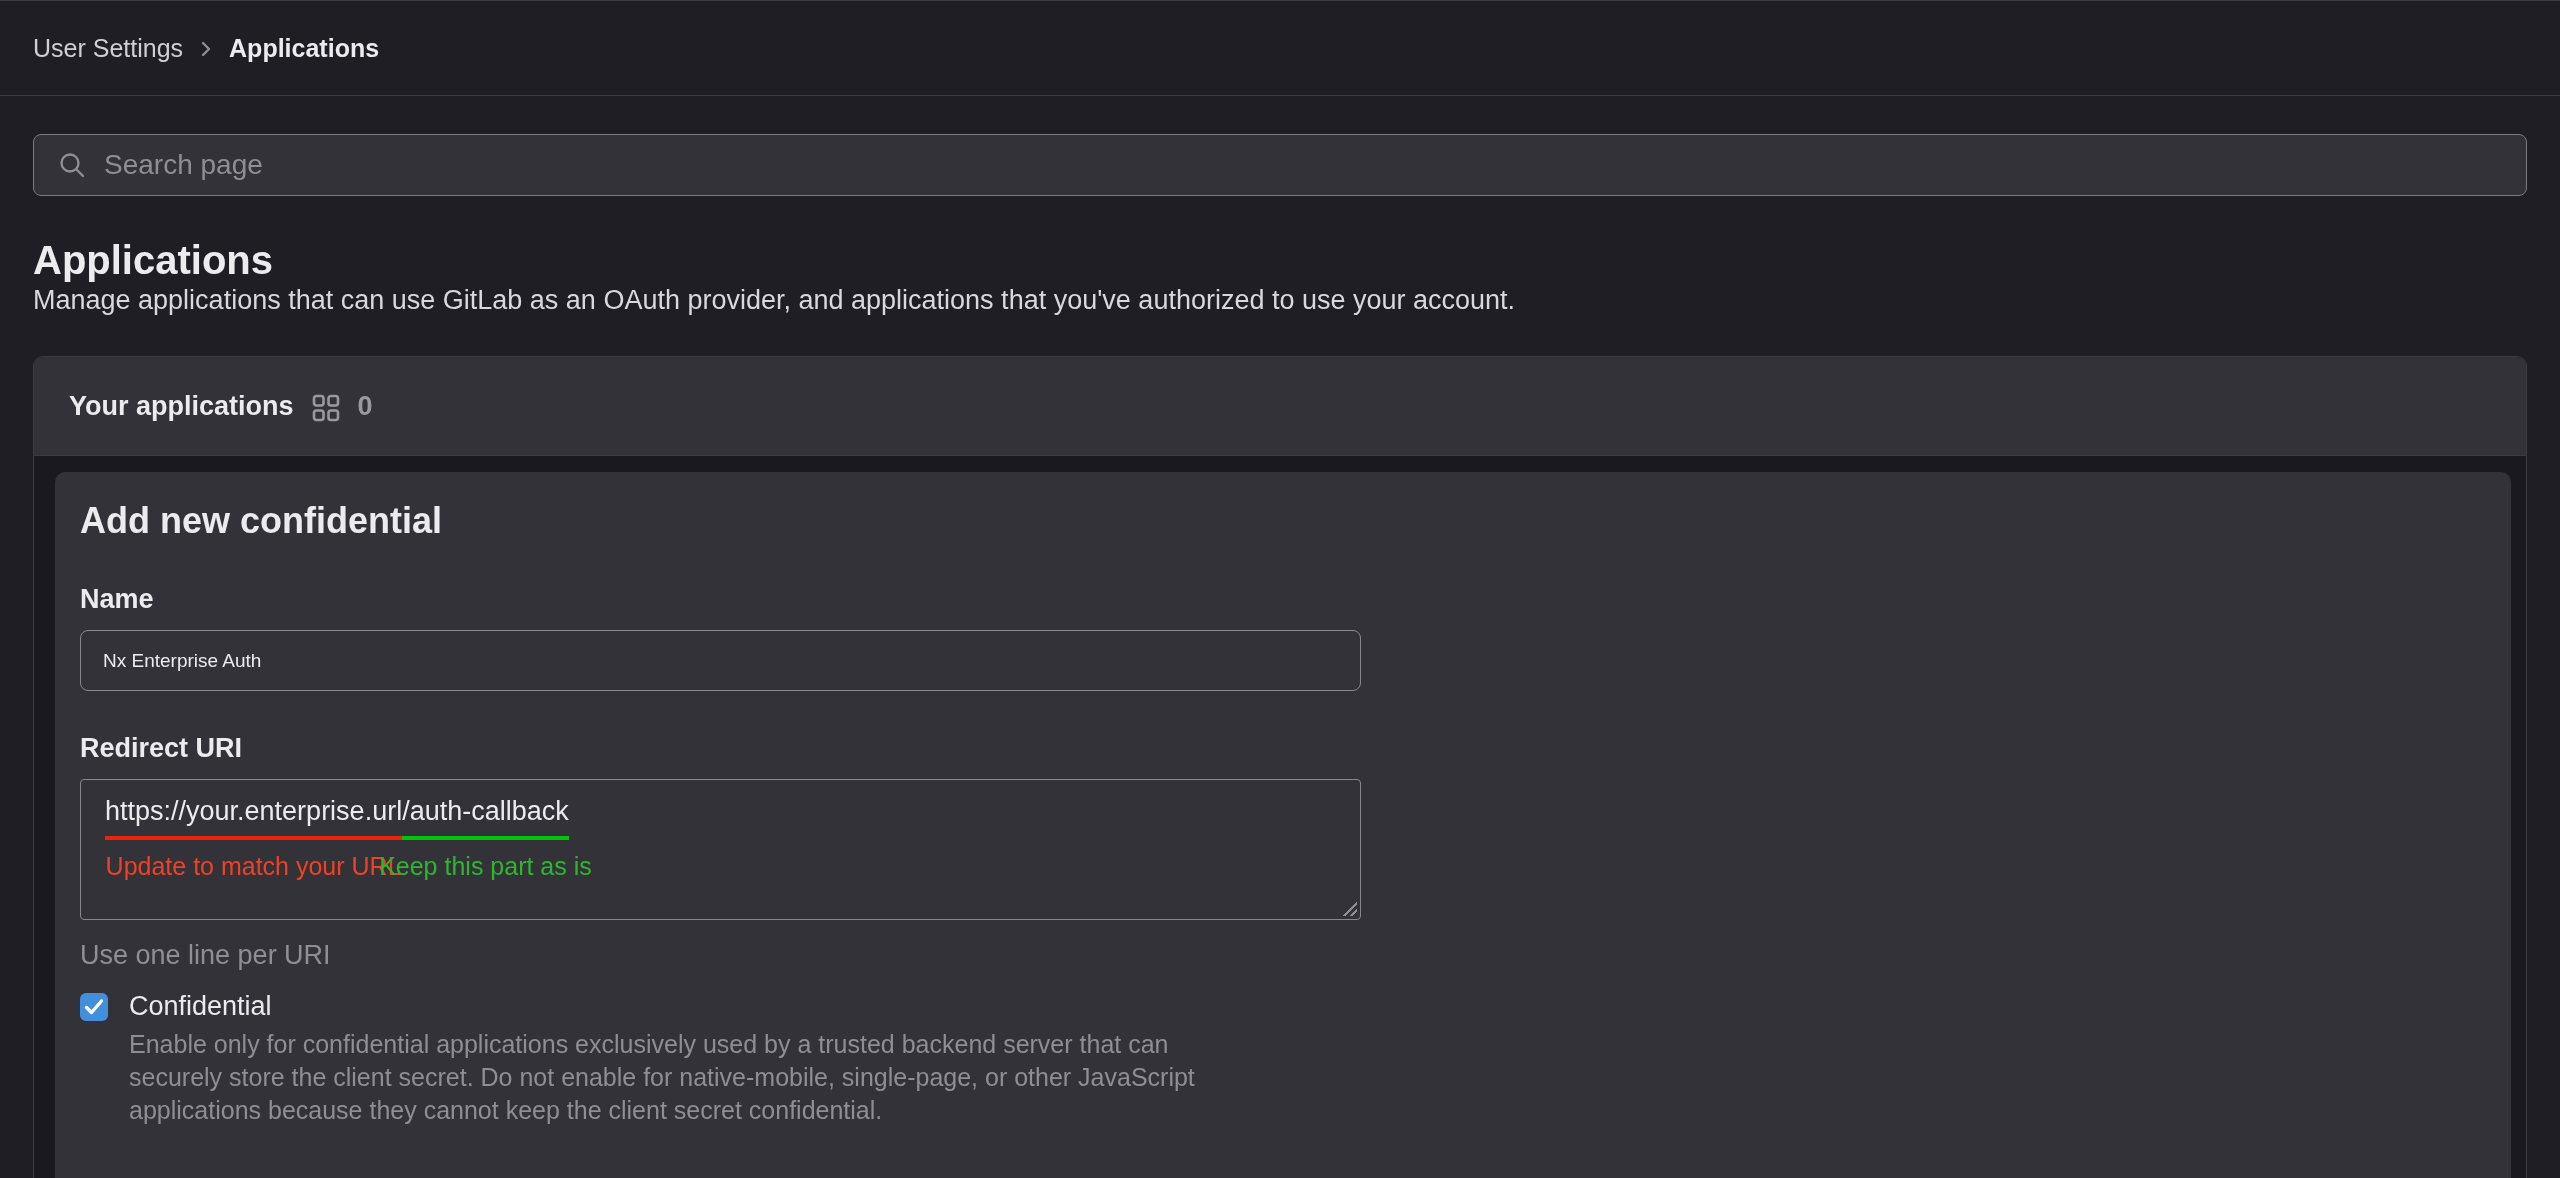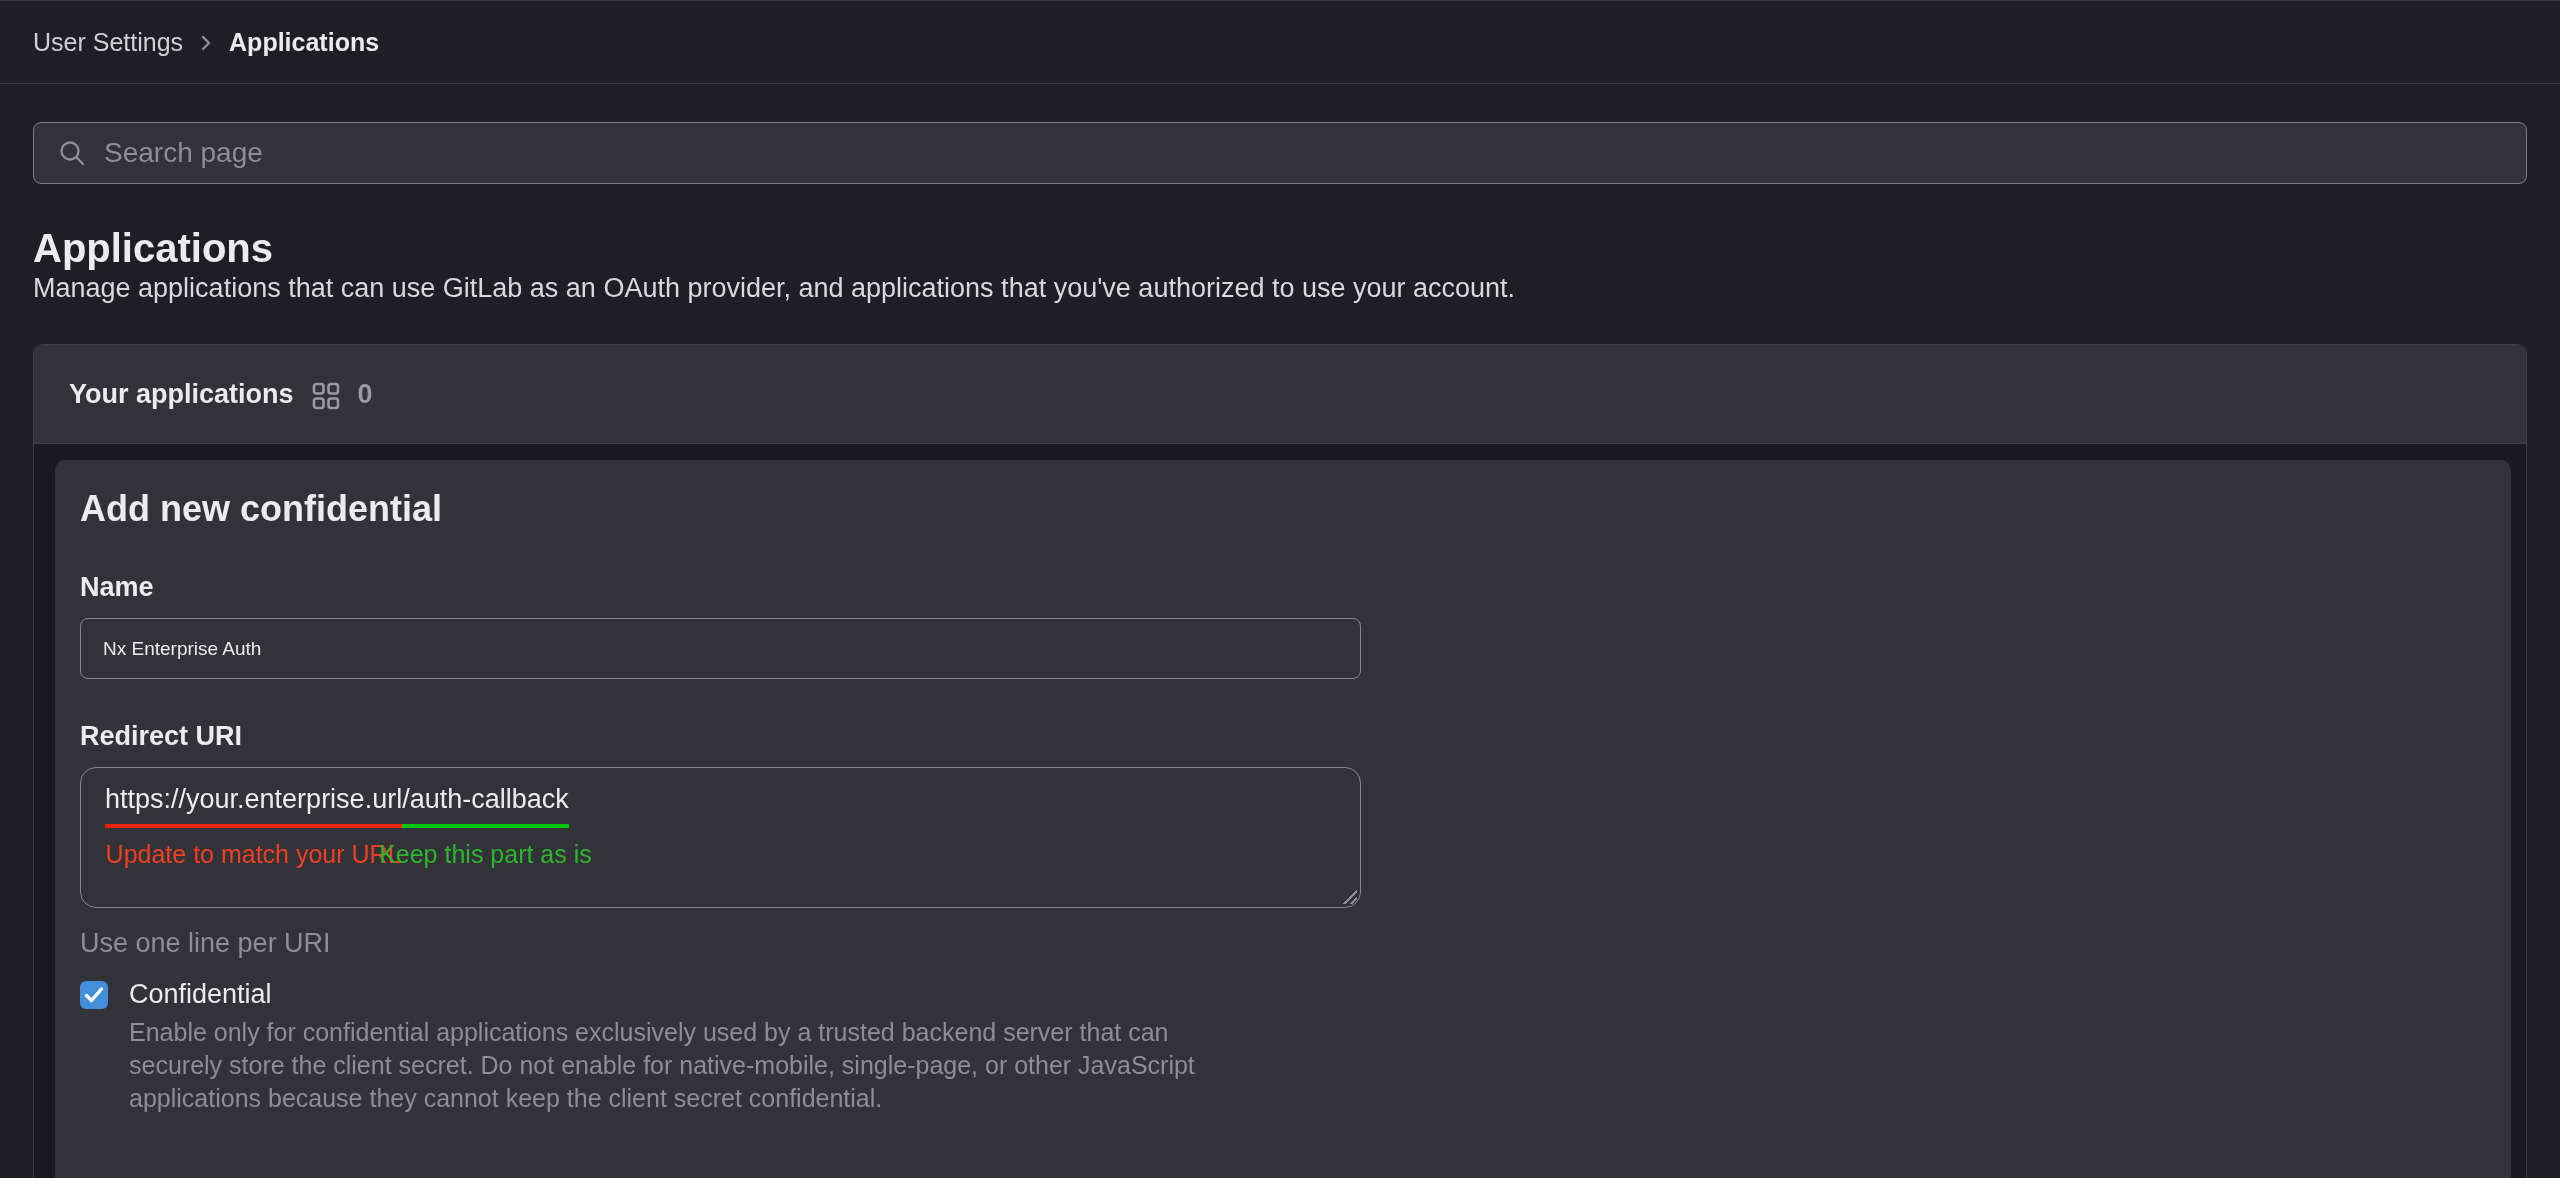--- a/index.html
+++ b/index.html
@@ -5,21 +5,21 @@
   * { box-sizing: border-box; }
   html,body { margin:0; padding:0; }
   body {
     width:2560px; height:1178px; overflow:hidden;
     background:#1f1e24; color:#ececef;
     font-family:"Liberation Sans","DejaVu Sans",sans-serif;
   }
 
   
   .topbar {
-    height:84px; display:flex; align-items:center; padding:0 33px;
+    height:96px; display:flex; align-items:center; padding:0 33px;
     border-top:1px solid #3c3b42; border-bottom:1px solid #3c3b42;
     background:#1f1e24;
   }
   .breadcrumb { display:flex; align-items:center; gap:16px; font-size:25px; }
   .breadcrumb .crumb { color:#cfcfd4; text-decoration:none; cursor:pointer; }
   .breadcrumb .crumb.current { color:#ececef; font-weight:700; }
   .chev { display:inline-flex; align-items:center; margin-top:2px; }
 
   
   .content { padding:0 33px; }
@@ -63,21 +63,21 @@
 
   .text-input {
     display:block; margin-top:15px; width:1281px; height:61px;
     background:transparent; border:1px solid #89888d; border-radius:8px;
     color:#ececef; font-size:19px; font-family:inherit; padding:0 22px;
   }
 
   
   .uri-box {
     position:relative; margin-top:15px; width:1281px; height:141px;
-    border:1px solid #89888d; border-radius:16px; padding:13px 24px 0;
+    border:1px solid #89888d; border-radius:4px; padding:13px 24px 0;
     background:transparent; cursor:text;
   }
   .uri-line { font-size:27px; line-height:36px; white-space:nowrap; color:#ececef; }
   .seg { display:inline-block; padding-bottom:7px; }
   .seg.red-u   { border-bottom:4px solid #ed2405; }
   .seg.green-u { border-bottom:4px solid #00c40a; }
 
   .annot-row { display:flex; }
   .annot-cell { position:relative; height:46px; }
   .ghost {

